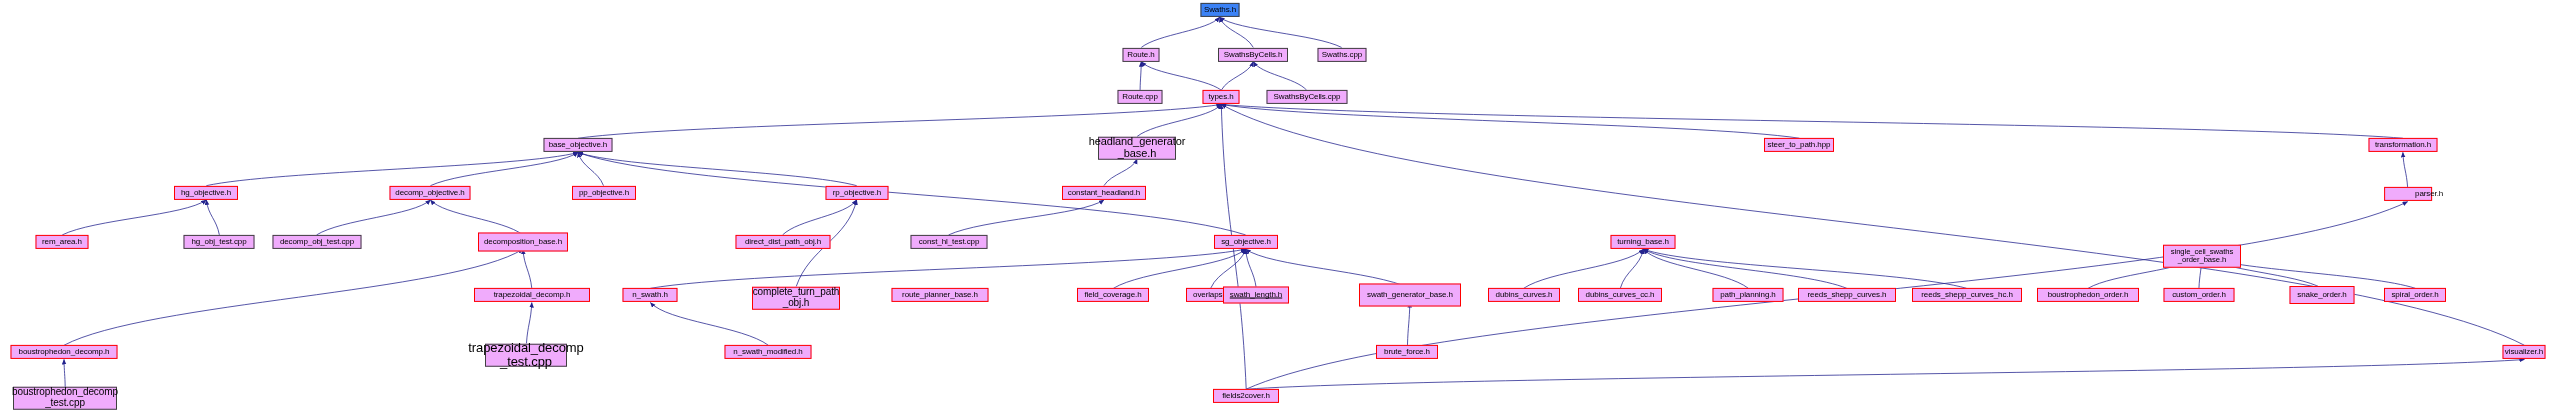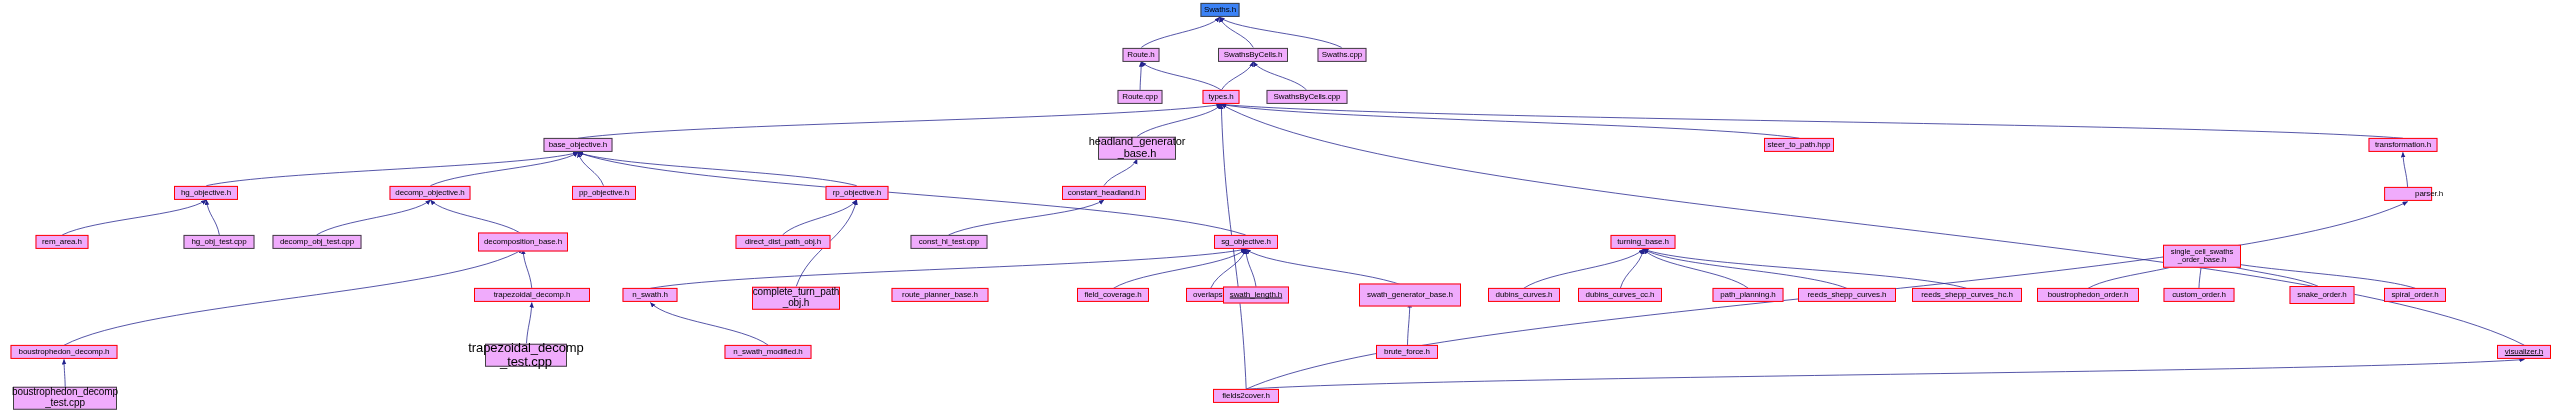--- a/index.html
+++ b/index.html
@@ -160,19 +160,19 @@
       <div class="node red" style="left: 1847px; top: 295px; width: 98px; height: 14.2px;">reeds_shepp_curves.h</div>
       <div class="node red" style="left: 1967px; top: 295px; width: 110px; height: 14.2px;">reeds_shepp_curves_hc.h</div>
       <div class="node red" style="left: 2088px; top: 295px; width: 102px; height: 14.2px;">boustrophedon_order.h</div>
       <div class="node red" style="left: 2199px; top: 295px; width: 71px; height: 14.2px;">custom_order.h</div>
       <div class="node red" style="left: 2322px; top: 295px; width: 65px; height: 18px;">snake_order.h</div>
       <div class="node red" style="left: 2415px; top: 295px; width: 62px; height: 14.2px;">spiral_order.h</div>
       <div class="node red" style="left: 768px; top: 352px; width: 87px; height: 14.2px;">n_swath_modified.h</div>
       <div class="node black" style="left: 526px; top: 355px; width: 82px; height: 22.5px; font-size: 13px;">trapezoidal_decomp
 _test.cpp</div>
       <div class="node red" style="left: 1407px; top: 352px; width: 62px; height: 14.2px;">brute_force.h</div>
-      <div class="node red" style="left: 2524px; top: 352px; width: 54px; height: 14.2px; text-decoration: underline;">visualizer.h</div>
+      <div class="node red" style="left: 2524px; top: 352px; width: 43px; height: 14.2px;">visualizer.h</div>
       <div class="node black" style="left: 65px; top: 398px; width: 104px; height: 22.5px; font-size: 10px;">boustrophedon_decomp
 _test.cpp</div>
       <div class="node red" style="left: 1246px; top: 396px; width: 66px; height: 14.2px;">fields2cover.h</div>
     </div>
 </div>
 
 
 </body></html>

